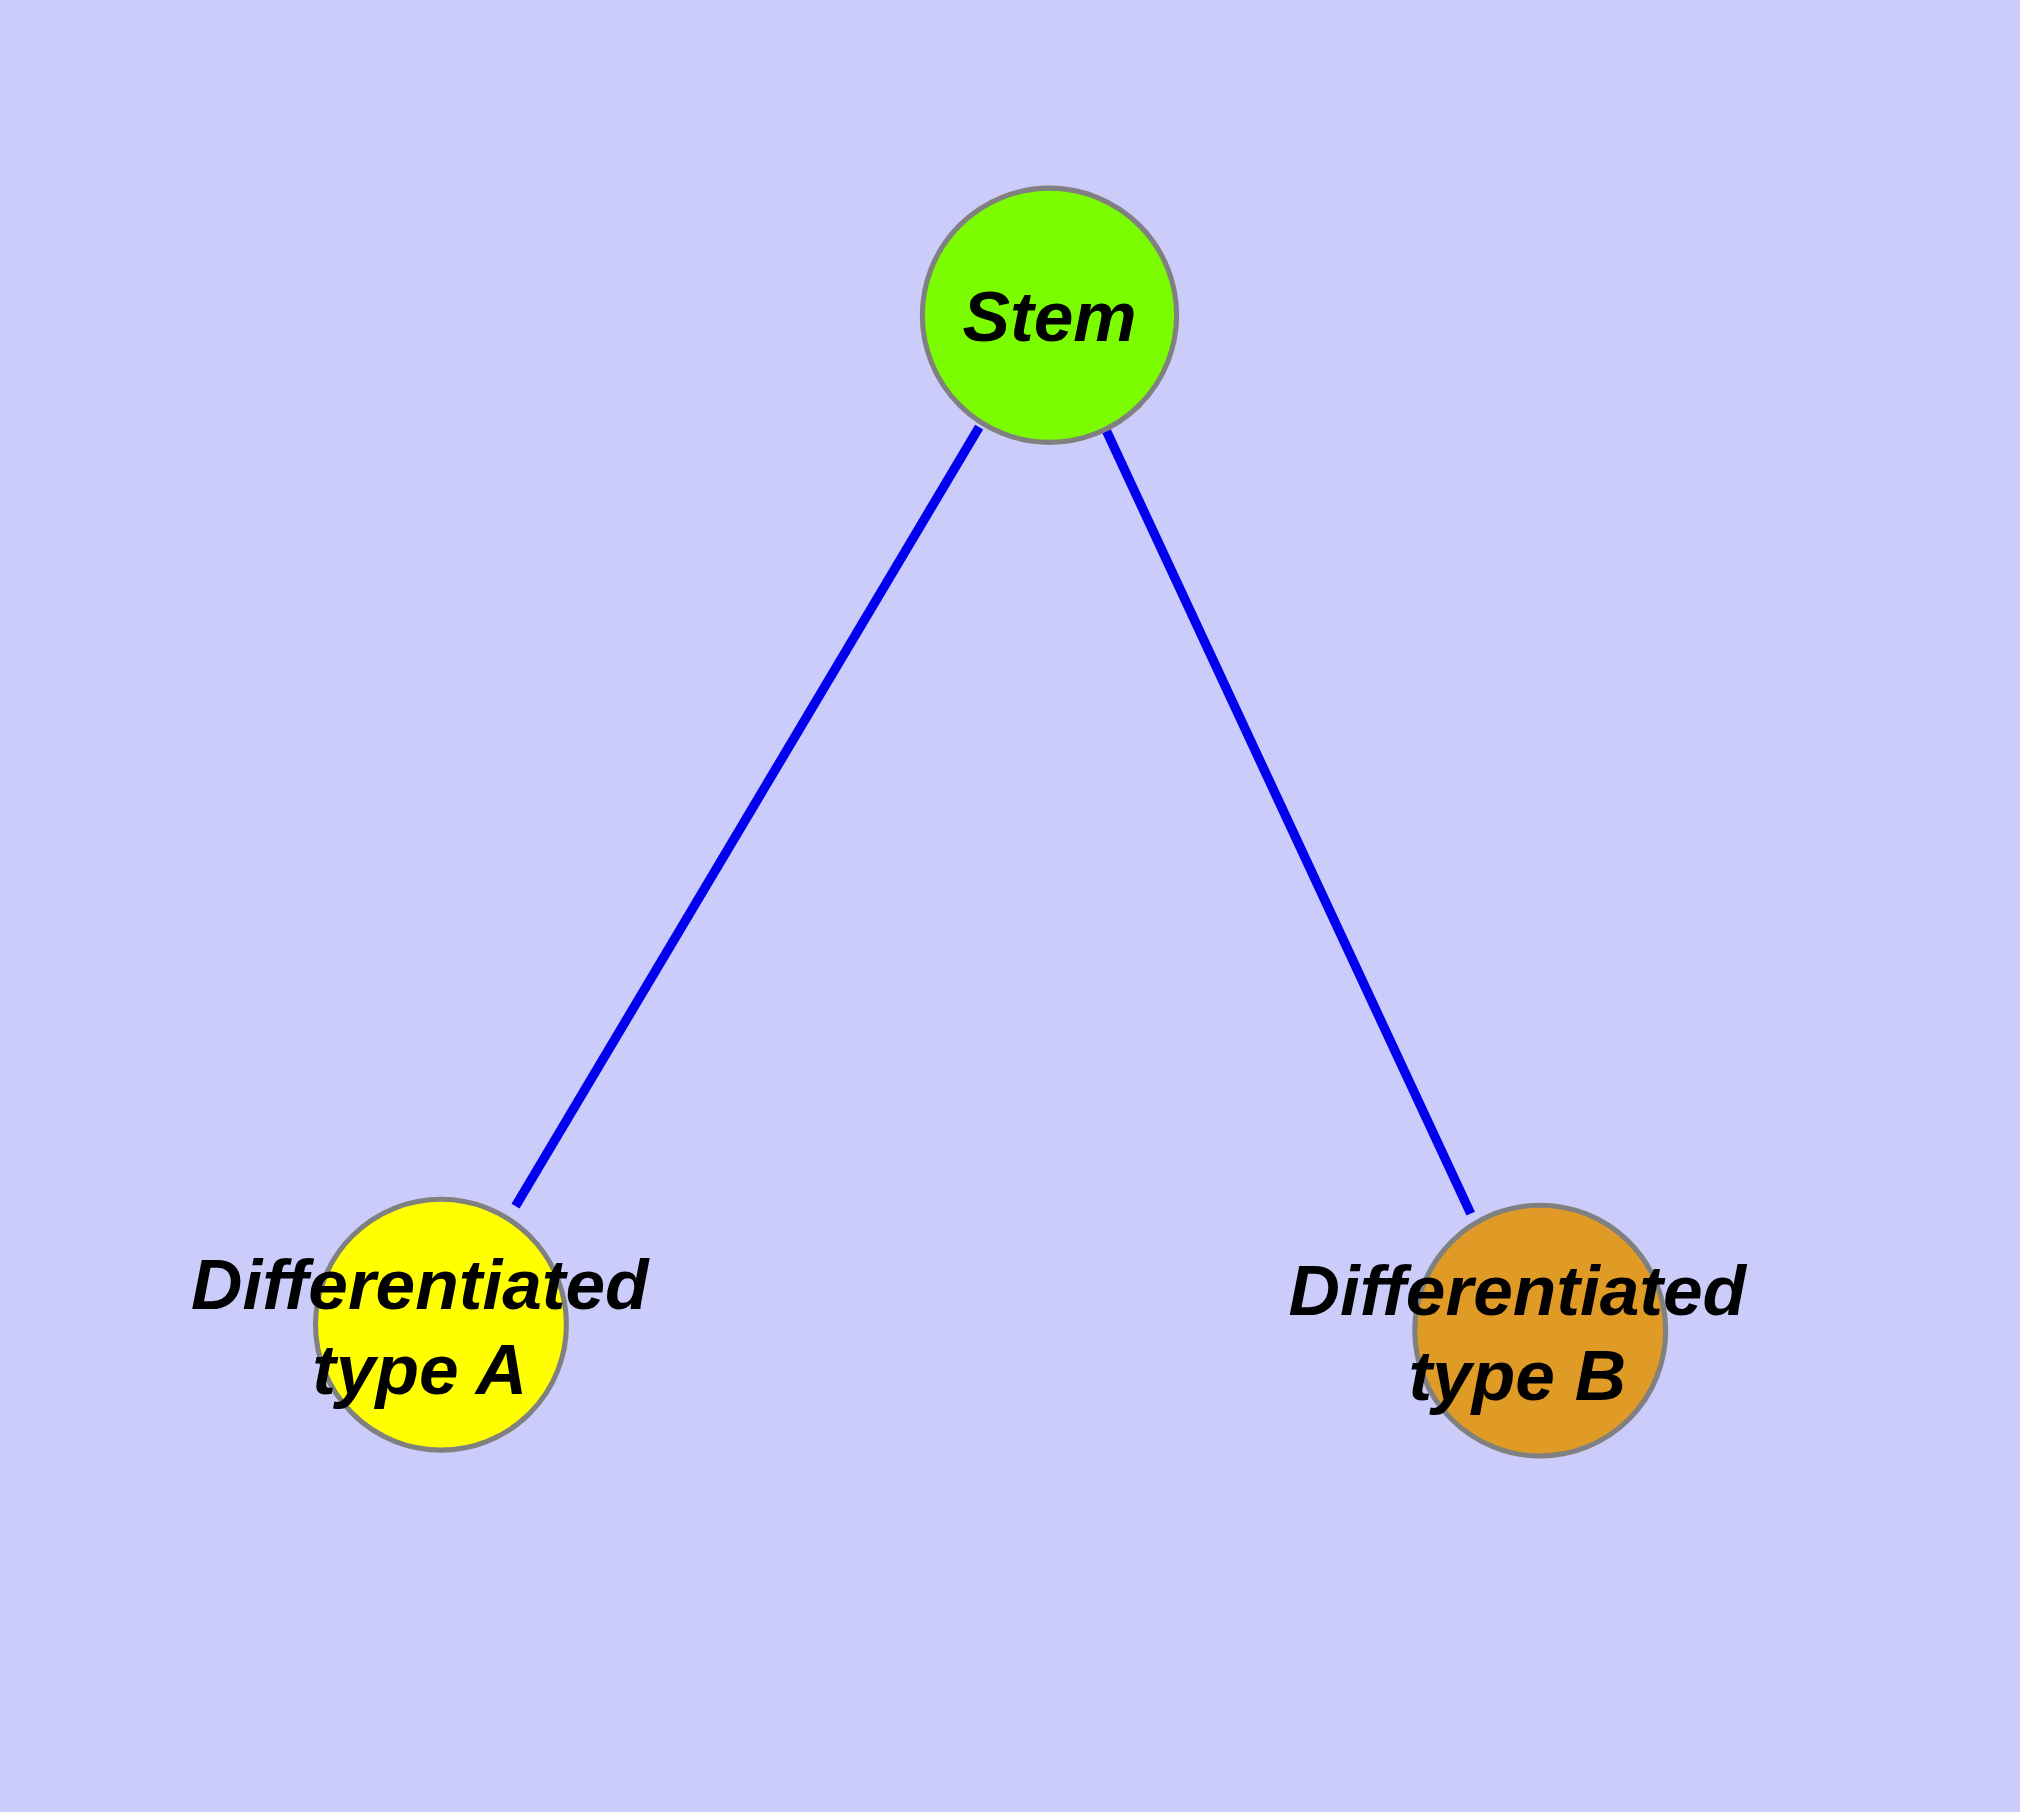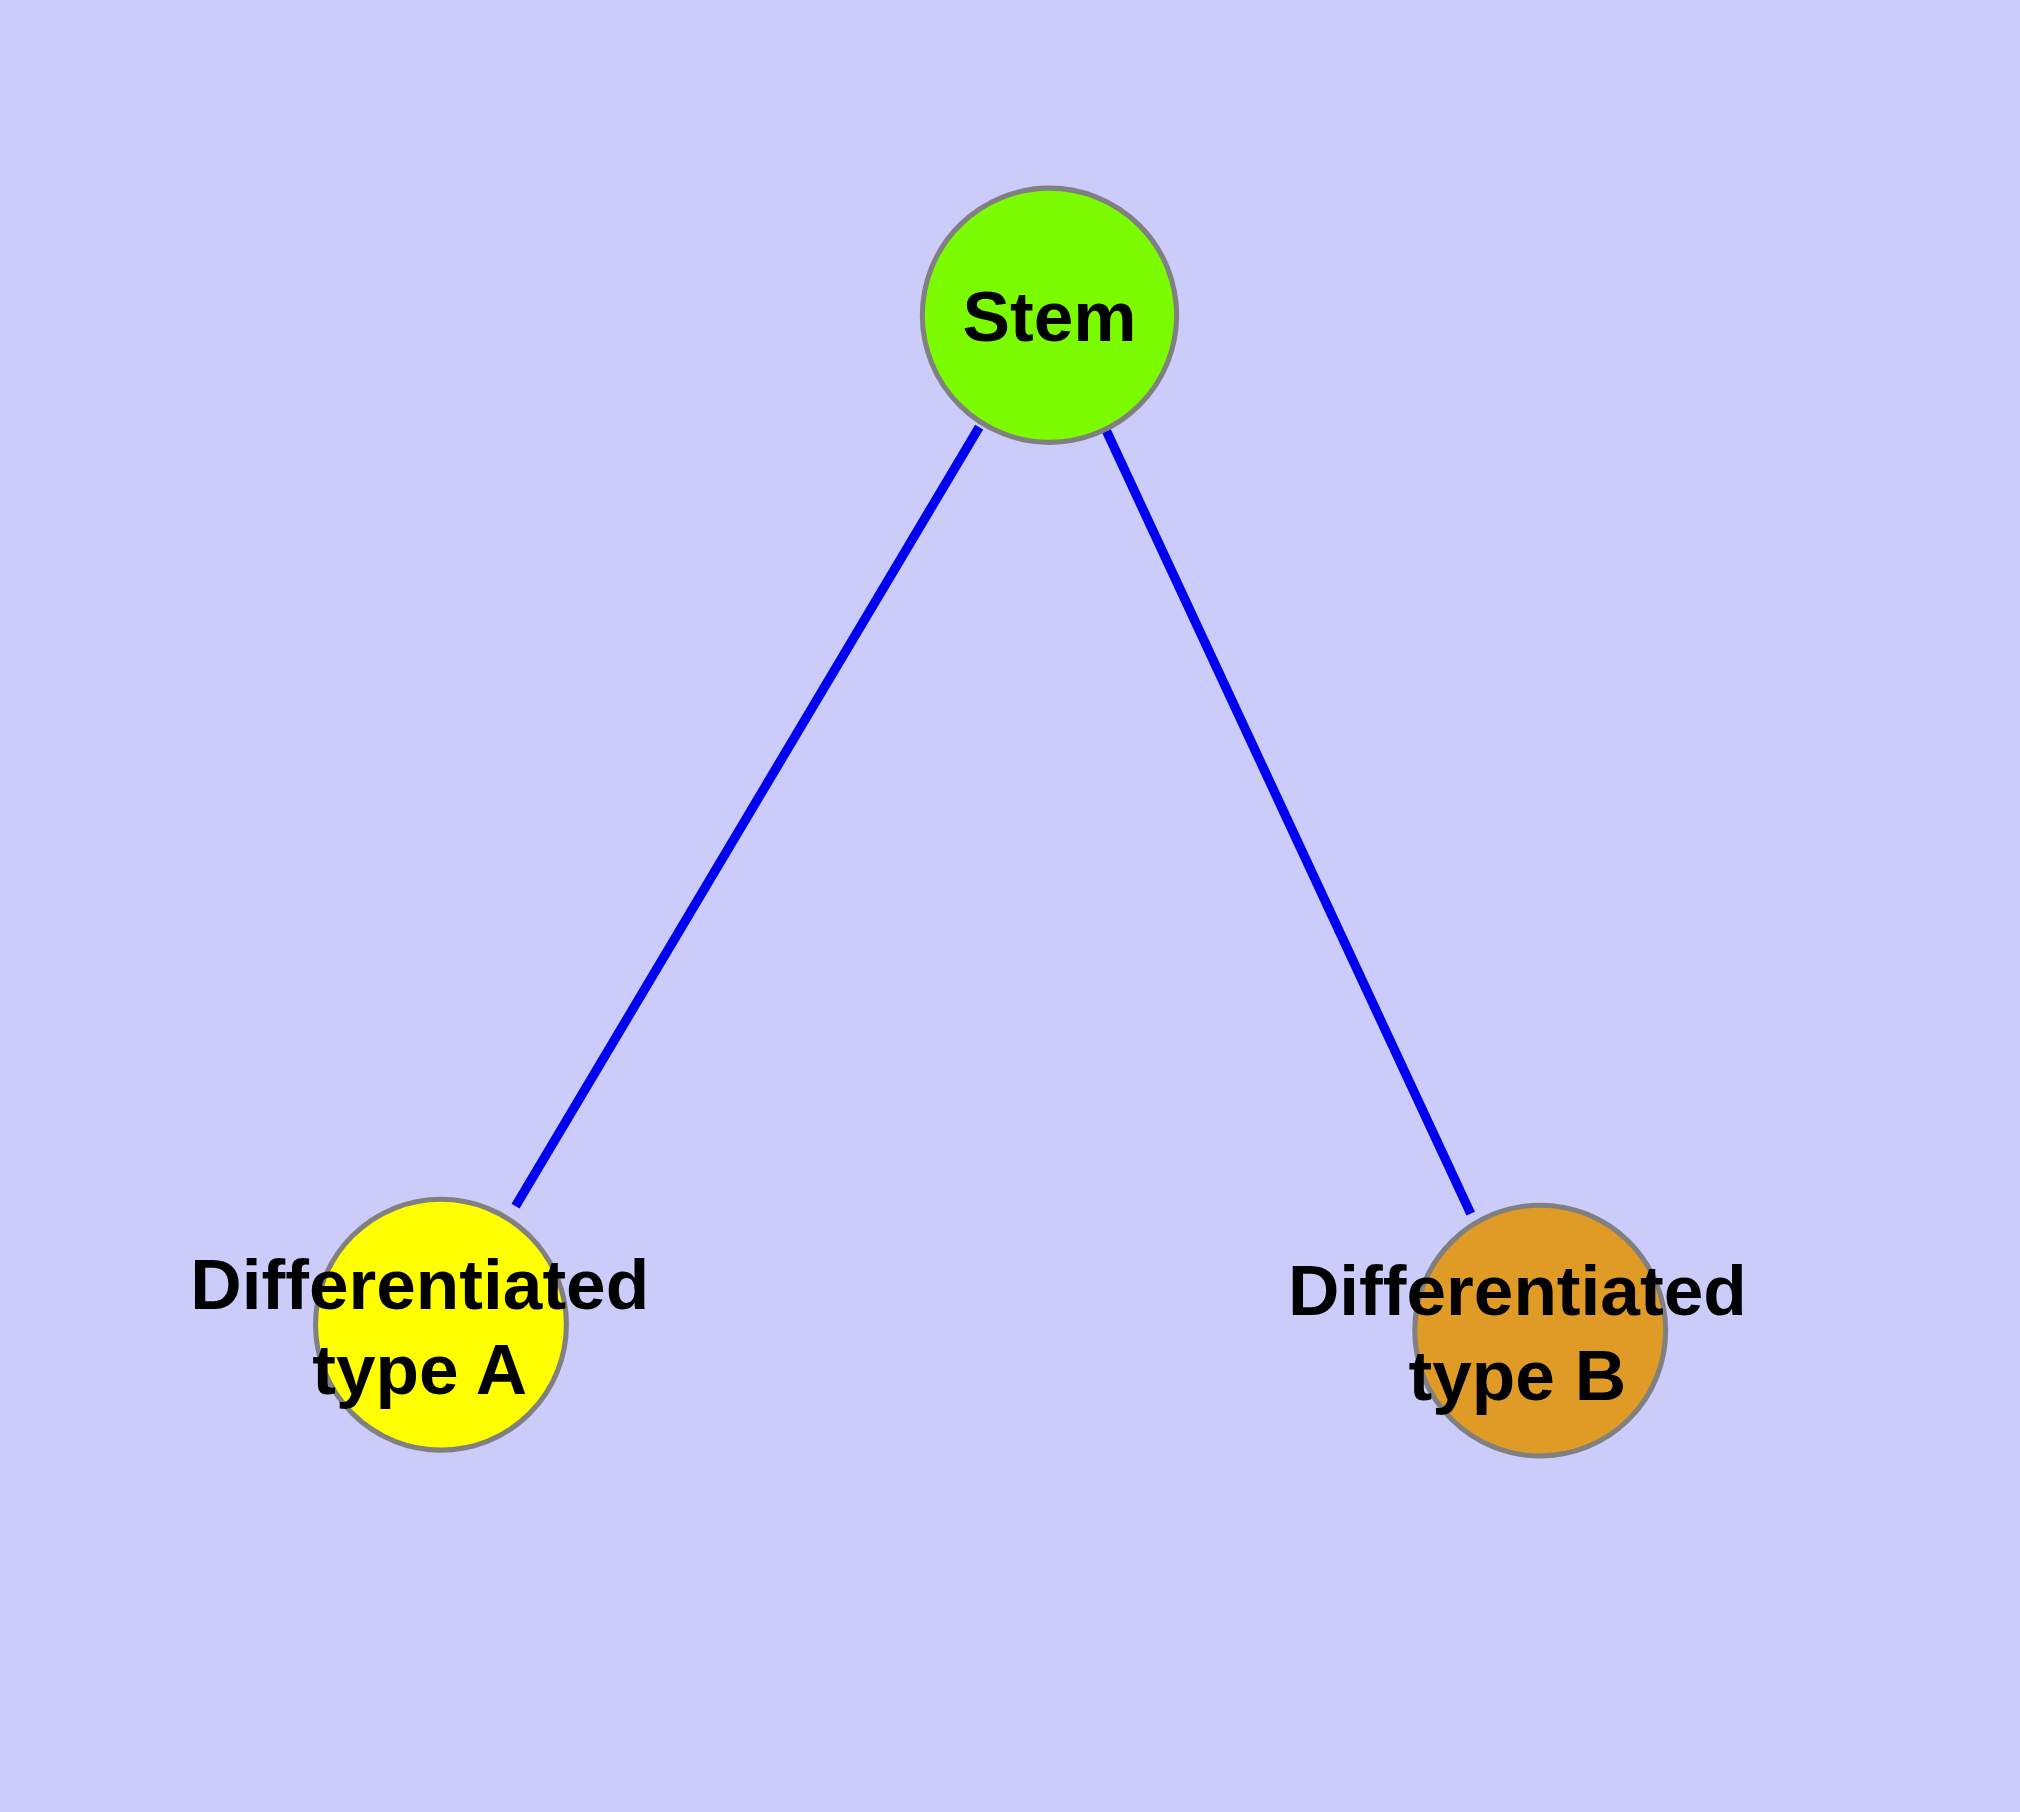--- a/index.html
+++ b/index.html
@@ -10,20 +10,21 @@
   }
   body {
     font-family: "Liberation Sans", sans-serif;
   }
   #canvas {
     position: relative;
     width: 2021px;
     height: 1812px;
     background: #ccccfa;
     overflow: hidden;
+    font-style: italic;
   }
   #graph-svg {
     position: absolute;
     left: 0;
     top: 0;
     width: 2021px;
     height: 1812px;
     display: block;
   }
   .node-circle {

